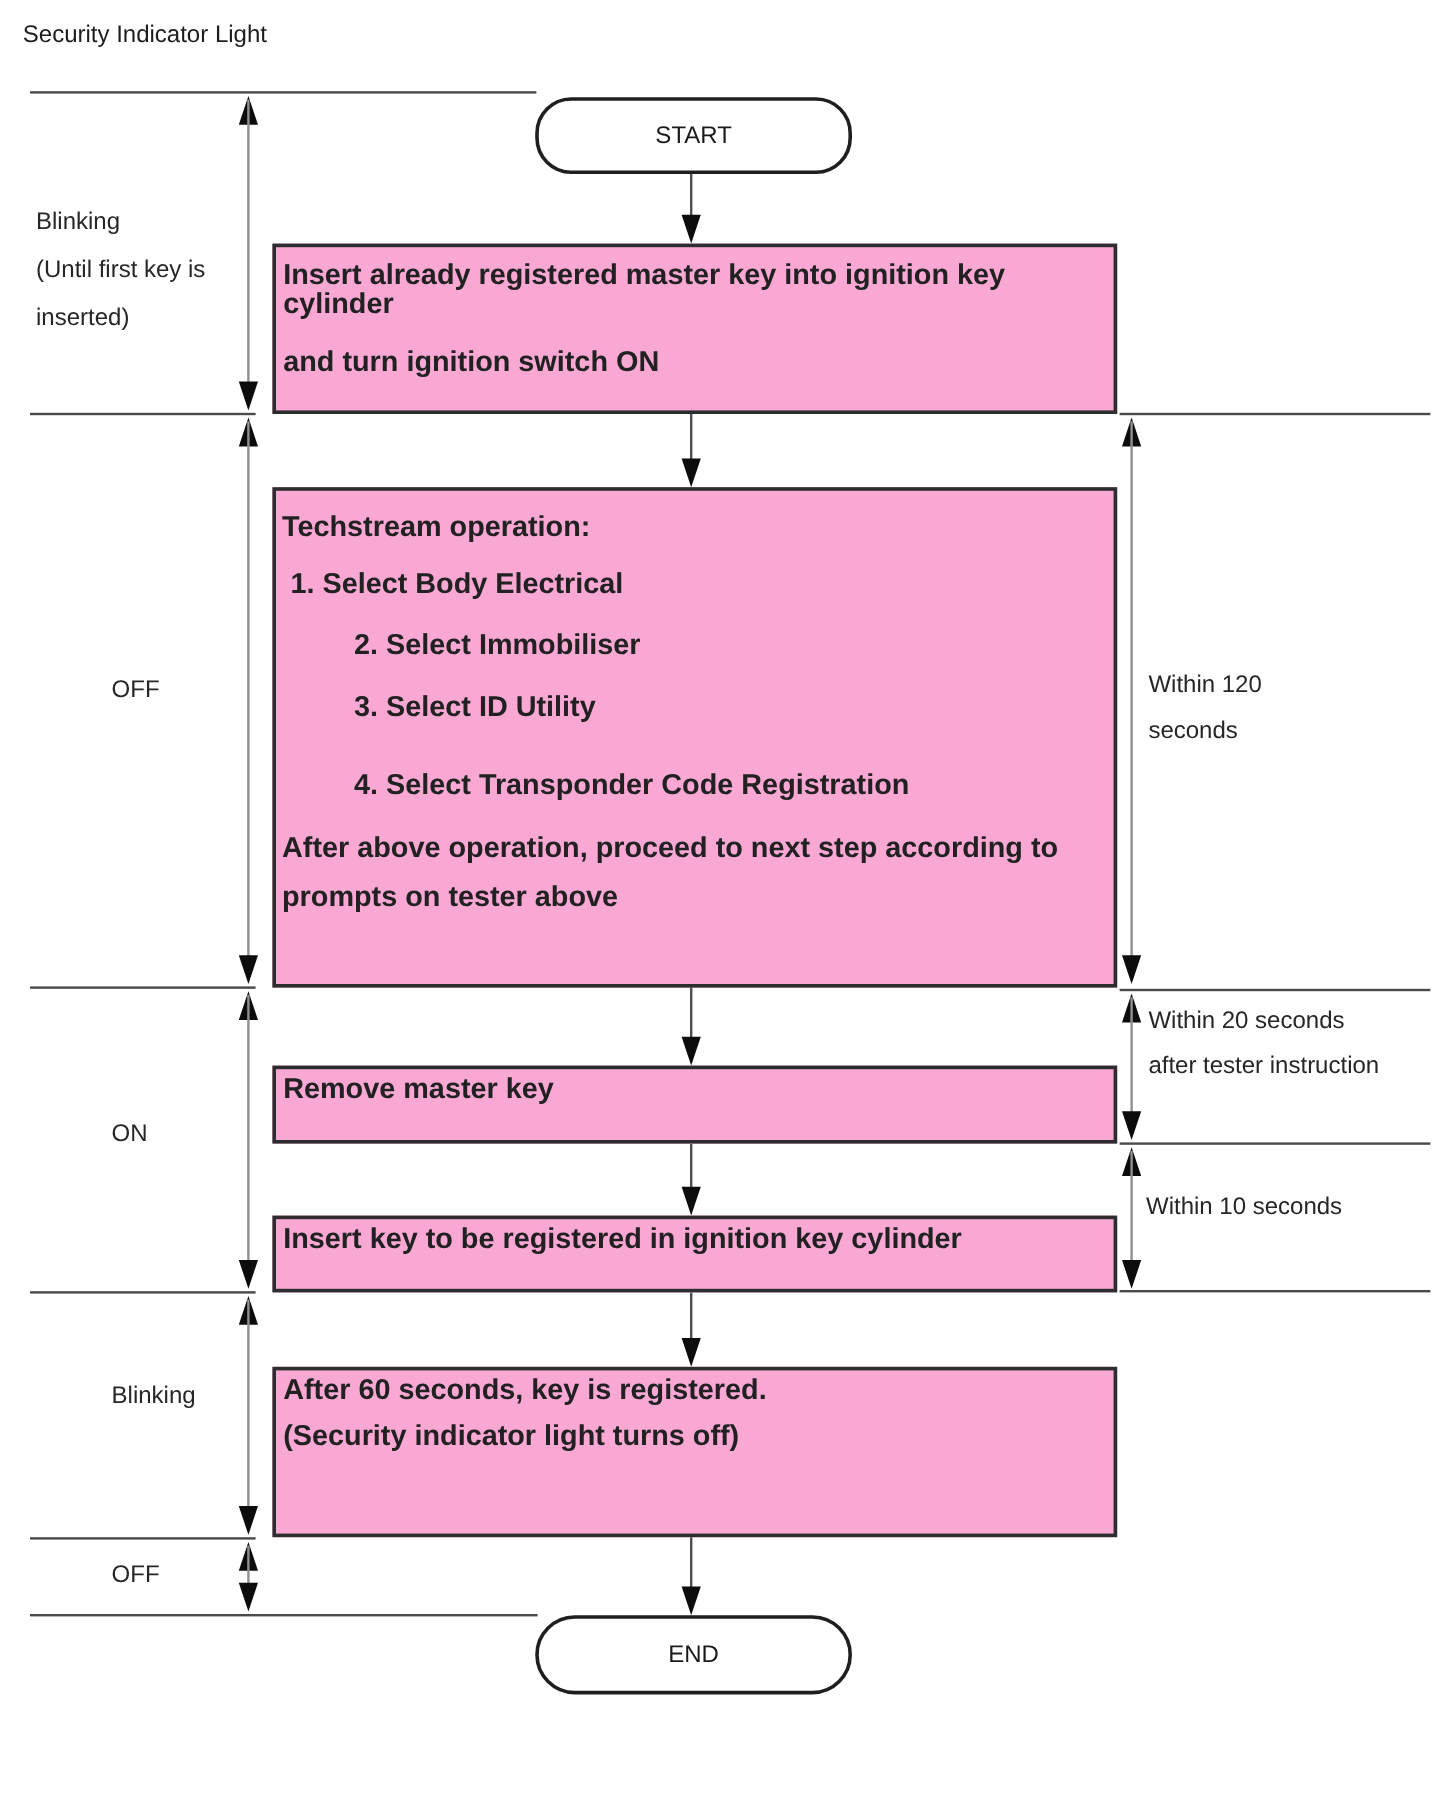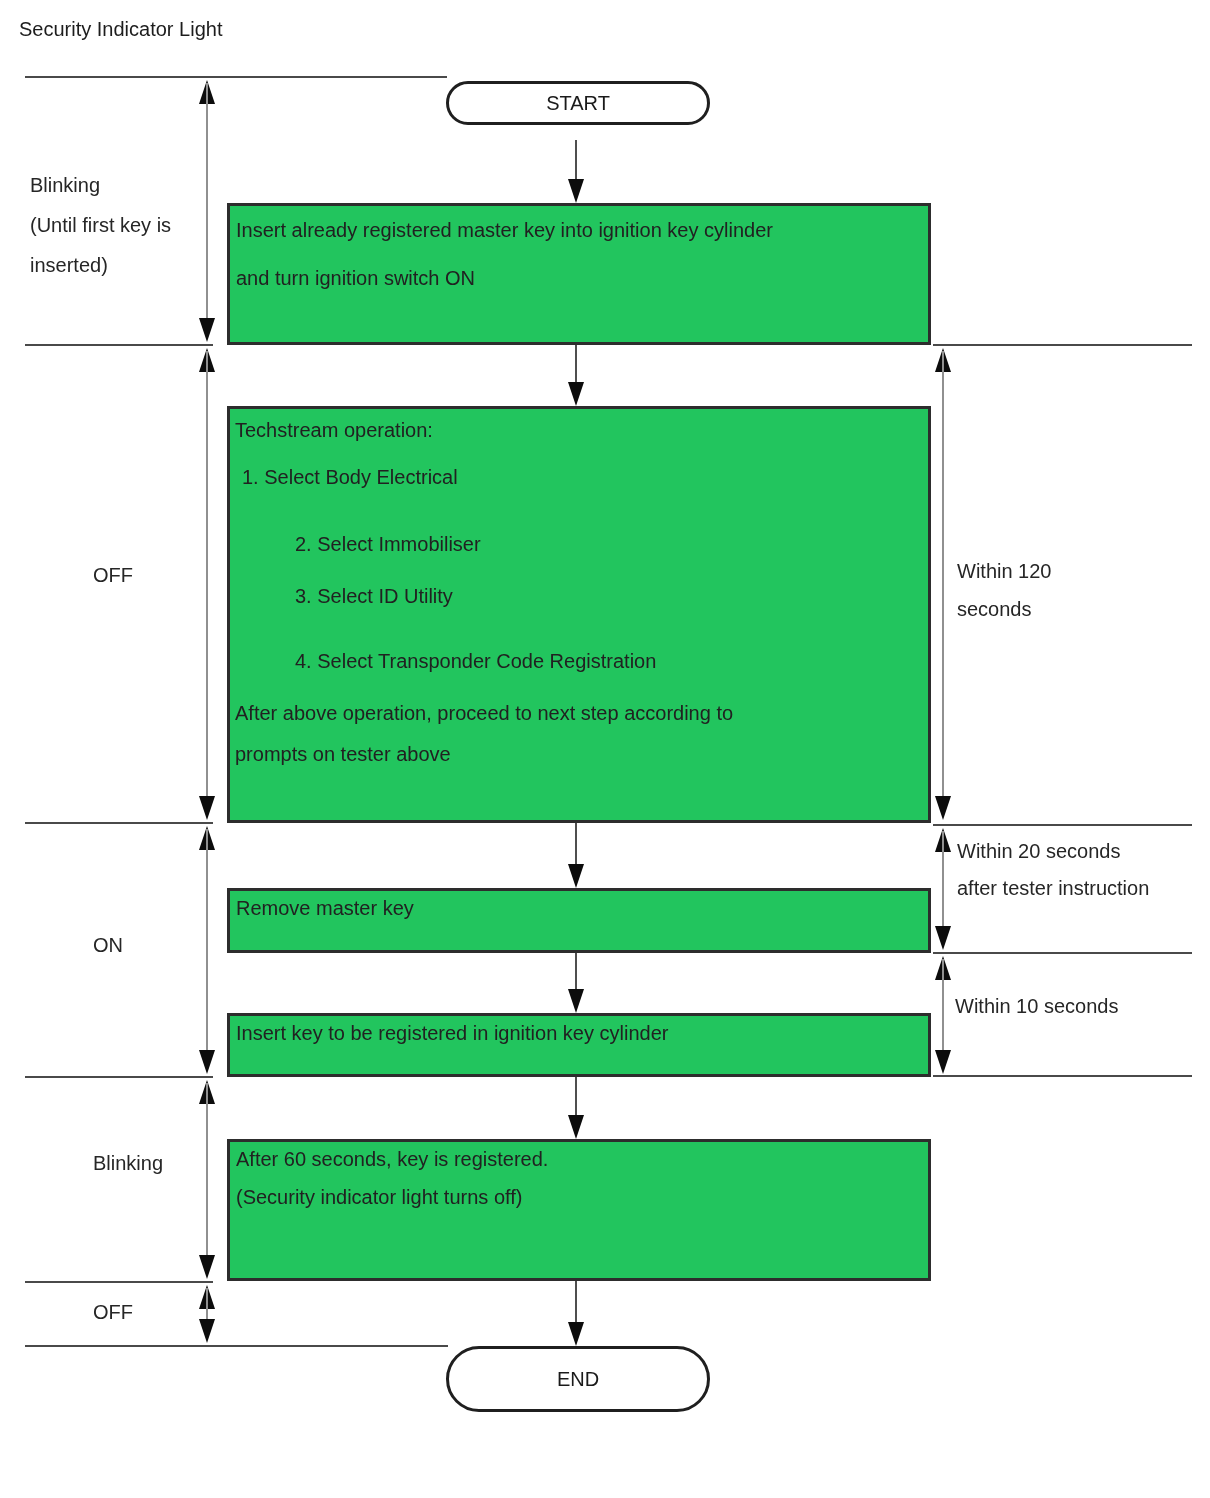--- a/index.html
+++ b/index.html
@@ -13,22 +13,22 @@
   }
   .title{
     position:absolute;left:19px;top:17px;
     font-size:20px;line-height:24px;color:#1d1d1d;
   }
   
   .hline{position:absolute;height:2px;background:#4a4a4a;}
   
   .pbox{
     position:absolute;box-sizing:border-box;
-    border:3px solid #2d2d2d;background:#22c55e;
-    font-size:20px;line-height:24px;color:#212121;
+    border:3px solid #2d2d2d;background:#f9a8d4;
+    font-size:24px;line-height:24px;color:#212121;font-weight:bold;
   }
   .pbox .ln{padding-left:6px;}
   
   .oval{
     position:absolute;box-sizing:border-box;
     border:3px solid #1f1f1f;background:#fff;
     display:flex;align-items:center;justify-content:center;
     font-size:20px;color:#1a1a1a;
   }
   
@@ -37,21 +37,21 @@
   .ah{position:absolute;left:0;width:0;height:0;
       border-left:8px solid transparent;border-right:8px solid transparent;}
   .ah.up{top:0;border-bottom:24px solid #0c0c0c;}
   .ah.down{bottom:0;border-top:24px solid #0c0c0c;}
   
   .connector{position:absolute;width:16px;}
   .connector .cline{position:absolute;left:7px;top:0;bottom:8px;width:2px;background:#4f4f4f;}
   
   .lbl{position:absolute;font-size:20px;line-height:24px;color:#262626;}
   .lbl.right-align{text-align:left;}
-  .techstream-heading{padding-top:9px;padding-left:5px;}
+  .techstream-heading{padding-top:19px;padding-left:5px;}
   .ts-item{padding-left:65px;}
   .ts-note{padding-left:5px;}
 </style>
 </head>
 <body>
 
 <div id="stage">
 
   <div class="title">Security Indicator Light</div>
 
@@ -127,33 +127,33 @@
   </div>
   <div class="connector" style="left:568px;top:1077px;height:62px;">
     <span class="cline"></span>
     <span class="ah down"></span>
   </div>
   <div class="connector" style="left:568px;top:1281px;height:65px;">
     <span class="cline"></span>
     <span class="ah down"></span>
   </div>
 
-  <div class="oval" style="left:446px;top:81px;width:264px;height:44px;border-radius:30px;">
+  <div class="oval" style="left:446px;top:81px;width:264px;height:64px;border-radius:30px;">
     <span>START</span>
   </div>
 
   <div class="pbox" style="left:227px;top:203px;width:704px;height:142px;padding-top:12px;">
     <div class="ln">Insert already registered master key into ignition key cylinder</div>
     <div class="ln" style="margin-top:24px;">and turn ignition switch ON</div>
   </div>
 
   <div class="pbox" style="left:227px;top:406px;width:704px;height:417px;">
     <div class="techstream-heading">Techstream operation:</div>
     <div class="ts-item" style="margin-top:23px;padding-left:12px;">1. Select Body Electrical</div>
-    <div class="ts-item" style="margin-top:43px;">2. Select Immobiliser</div>
+    <div class="ts-item" style="margin-top:27px;">2. Select Immobiliser</div>
     <div class="ts-item" style="margin-top:28px;">3. Select ID Utility</div>
     <div class="ts-item" style="margin-top:41px;">4. Select Transponder Code Registration</div>
     <div class="ts-note" style="margin-top:28px;">After above operation, proceed to next step according to</div>
     <div class="ts-note" style="margin-top:17px;">prompts on tester above</div>
   </div>
 
   <div class="pbox" style="left:227px;top:888px;width:704px;height:65px;padding-top:5px;">
     <div class="ln">Remove master key</div>
   </div>
 

